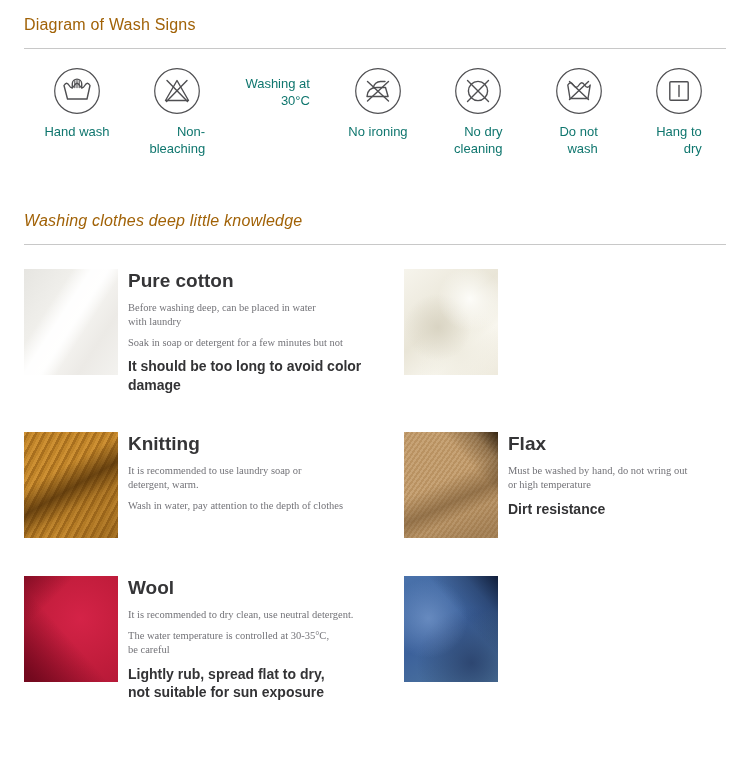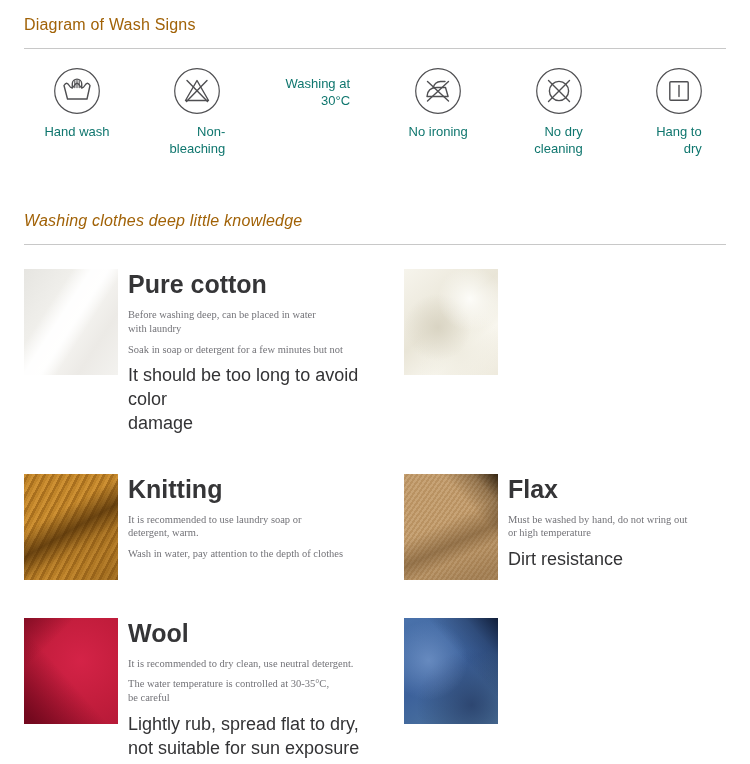--- a/index.html
+++ b/index.html
@@ -18,25 +18,25 @@
   .sign-circle svg { display: block; }
   .sign-label { margin-top: 9px; font-size: 13px; line-height: 1.3; color: #0f766e;
                 white-space: pre-line; text-align: right; }
 
   
   .cards { display: grid; grid-template-columns: 358px 1fr; column-gap: 22px; row-gap: 38px;
            margin-top: 24px; }
   .card { display: flex; align-items: flex-start; }
   .fabric { width: 94px; height: 106px; flex: none; margin-right: 10px; }
   .card-text { padding-top: 1px; }
-  .card-text h3 { font-size: 25px; font-weight: 700; color: #353537; margin-bottom: 9px; }
+  .card-text h3 { font-size: 19px; font-weight: 700; color: #353537; margin-bottom: 9px; }
   .desc { font-size: 10.5px; line-height: 1.32; color: #737378; margin-top: 7px;
           white-space: pre-line; font-family: Liberation Serif, serif; }
-  .summary { font-size: 18px; line-height: 1.32; color: #333335; margin-top: 8px;
-             white-space: pre-line; }
+  .summary { font-size: 14px; line-height: 1.32; color: #333335; margin-top: 8px;
+             white-space: pre-line; font-weight: bold; }
 
   
   .fabric-cotton {
     background:
       linear-gradient(123deg, rgba(255,255,255,0) 30%, rgba(255,255,255,.95) 42%, rgba(255,255,255,.95) 52%, rgba(255,255,255,0) 62%),
       linear-gradient(123deg, #e6e5e1 0%, #efeeea 28%, #f7f6f3 50%, #eceae6 75%, #f3f2ef 100%);
   }
   .fabric-chiffon {
     background:
       radial-gradient(circle at 70% 28%, rgba(255,255,252,.9) 0%, rgba(255,255,252,0) 32%),
@@ -134,20 +134,32 @@
           <circle cx="24" cy="24" r="22.3" stroke-width="1.2"></circle>
           <circle cx="24" cy="24" r="9.6" stroke-width="1.4"></circle>
           <line x1="13.5" y1="13.5" x2="34.5" y2="34.5" stroke-width="1.4"></line>
           <line x1="34.5" y1="13.5" x2="13.5" y2="34.5" stroke-width="1.4"></line>
         </svg>
       </span>
       <span class="sign-label">No dry
 cleaning</span>
     </div>
 
+    <div class="sign">
+      <span class="sign-circle">
+        <svg class="icon-svg" width="48" height="48" viewBox="0 0 48 48">
+          <circle cx="24" cy="24" r="22.3" stroke-width="1.2"></circle>
+          <path d="M12.8,18 q2.8,-4.6 5.6,0 q2.8,4.6 5.6,0 q2.8,-4.6 5.6,0 q2.8,4.6 5.6,0 L33,31.5 H15 Z" stroke-width="1.4"></path>
+          <line x1="14.5" y1="14.5" x2="33.5" y2="32.5" stroke-width="1.4"></line>
+          <line x1="33.5" y1="14.5" x2="14.5" y2="32.5" stroke-width="1.4"></line>
+        </svg>
+      </span>
+      <span class="sign-label">Do not
+wash</span>
+    </div>
 
     <div class="sign">
       <span class="sign-circle">
         <svg class="icon-svg" width="48" height="48" viewBox="0 0 48 48">
           <circle cx="24" cy="24" r="22.3" stroke-width="1.2"></circle>
           <rect x="14.8" y="14.8" width="18.4" height="18.4" rx="1" stroke-width="1.4"></rect>
           <line x1="24" y1="18.5" x2="24" y2="29.5" stroke-width="1.4"></line>
         </svg>
       </span>
       <span class="sign-label">Hang to

